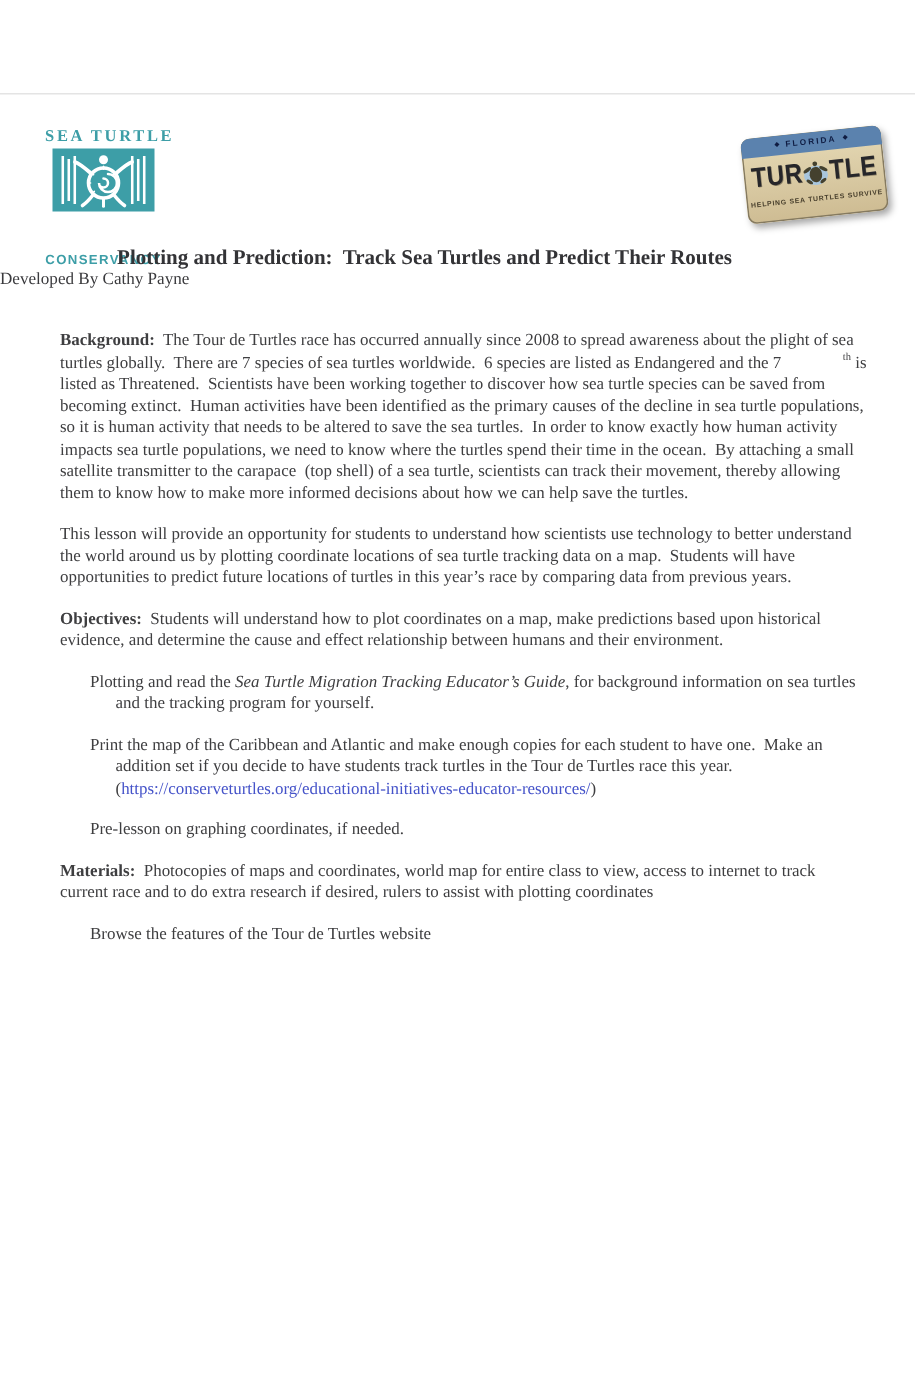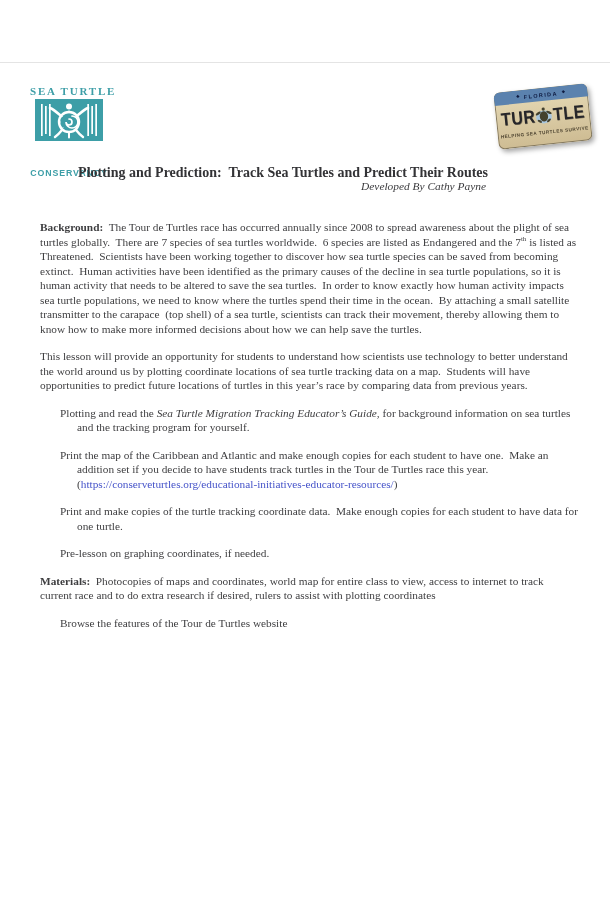--- a/index.html
+++ b/index.html
@@ -51,35 +51,35 @@
     font-size:4.6px; text-align:center; color:#4a412e; letter-spacing:0.5px;
     font-weight:bold;
   }
 
   
   .doc-title {
     position:absolute; top:165px; left:0; width:488px; text-align:right;
     font-weight:bold; font-size:14px; color:#333336; white-space:pre;
   }
   .doc-subtitle {
-    position:absolute; top:180px; left:0; width:486px; text-align:right;
-    font-style:italic; font-size:11.4px; color:#3a3a3d;
+    position:absolute; top:180px; left:0; width:486px; text-align:left;
+    font-size:11.4px; color:#3a3a3d;
   }
 
   
   .doc-body { position:absolute; top:220px; left:40px; width:538px; }
   .block {
     font-size:11.3px; line-height:14.5px; margin-bottom:13px;
     white-space:pre-wrap; color:var(--text,#3e3e40);
   }
   .block.indent { padding-left:37px; text-indent:-17px; }
   .b { font-weight:bold; }
   .i { font-style:italic; }
   .link { color:var(--link,#4553c9); cursor:pointer; }
-  sup { font-size:7px; line-height:0; }
+  sup { font-size:7px; line-height:0;margin-left:41px; }
 </style>
 </head>
 <body>
 
 <div class="page">
 
   <div class="top-divider"></div>
 
   <div class="stc-logo">
     <div class="stc-title">SEA TURTLE</div>
@@ -149,21 +149,21 @@
     </div>
     <div class="plate-caption">HELPING SEA TURTLES SURVIVE</div>
   </div>
 
   <div class="doc-title">Plotting and Prediction:  Track Sea Turtles and Predict Their Routes</div>
   <div class="doc-subtitle">Developed By Cathy Payne</div>
 
   <div class="doc-body">
       <p class="block"><span class="b">Background:</span><span>  The Tour de Turtles race has occurred annually since 2008 to spread awareness about the plight of sea turtles globally.  There are 7 species of sea turtles worldwide.  6 species are listed as Endangered and the 7</span><sup>th</sup><span> is listed as Threatened.  Scientists have been working together to discover how sea turtle species can be saved from becoming extinct.  Human activities have been identified as the primary causes of the decline in sea turtle populations, so it is human activity that needs to be altered to save the sea turtles.  In order to know exactly how human activity impacts sea turtle populations, we need to know where the turtles spend their time in the ocean.  By attaching a small satellite transmitter to the carapace  (top shell) of a sea turtle, scientists can track their movement, thereby allowing them to know how to make more informed decisions about how we can help save the turtles.</span></p>
       <p class="block"><span>This lesson will provide an opportunity for students to understand how scientists use technology to better understand the world around us by plotting coordinate locations of sea turtle tracking data on a map.  Students will have opportunities to predict future locations of turtles in this year’s race by comparing data from previous years.</span></p>
+      <p class="block"><span class="b">Objectives:</span><span>  Students will understand how to plot coordinates on a map, make predictions based upon historical evidence, and determine the cause and effect relationship between humans and their environment.</span></p>
       <p class="block indent"><span>Plotting and read the </span><span class="i">Sea Turtle Migration Tracking Educator’s Guide</span><span>, for background information on sea turtles and the tracking program for yourself.</span></p>
       <p class="block indent"><span>Print the map of the Caribbean and Atlantic and make enough copies for each student to have one.  Make an addition set if you decide to have students track turtles in the Tour de Turtles race this year. (</span><span class="link">https://conserveturtles.org/educational-initiatives-educator-resources/</span><span>)</span></p>
-      <p class="block indent"><span>Print and make copies of the turtle tracking coordinate data.  Make enough copies for each student to have data for one turtle.</span></p>
       <p class="block indent"><span>Pre-lesson on graphing coordinates, if needed.</span></p>
       <p class="block"><span class="b">Materials:</span><span>  Photocopies of maps and coordinates, world map for entire class to view, access to internet to track current race and to do extra research if desired, rulers to assist with plotting coordinates</span></p>
       <p class="block indent"><span>Browse the features of the Tour de Turtles website</span></p>
     </div>
 
 </div>
 
 </body></html>

